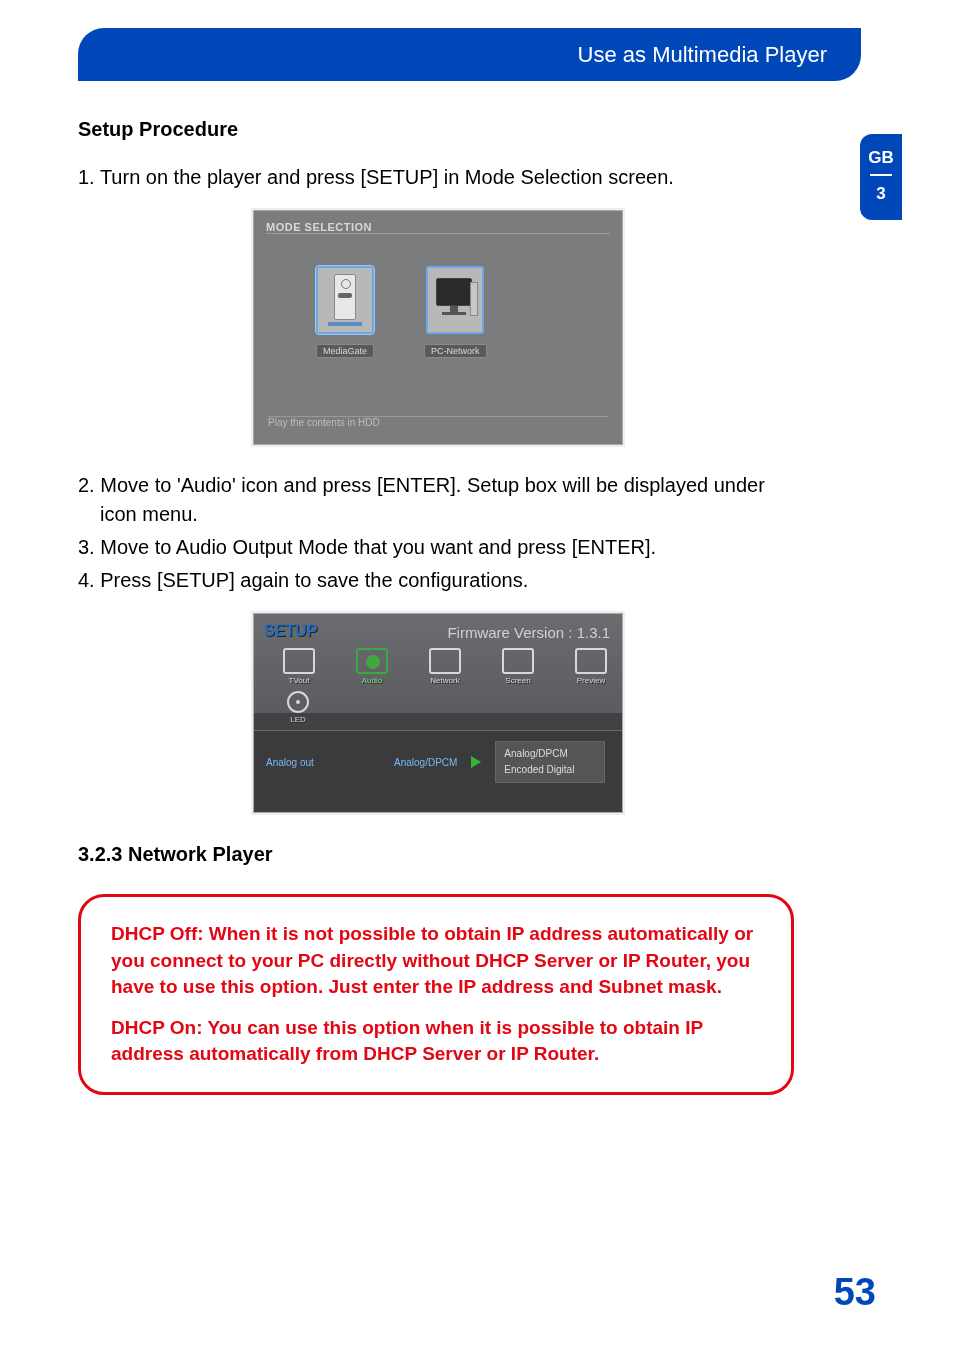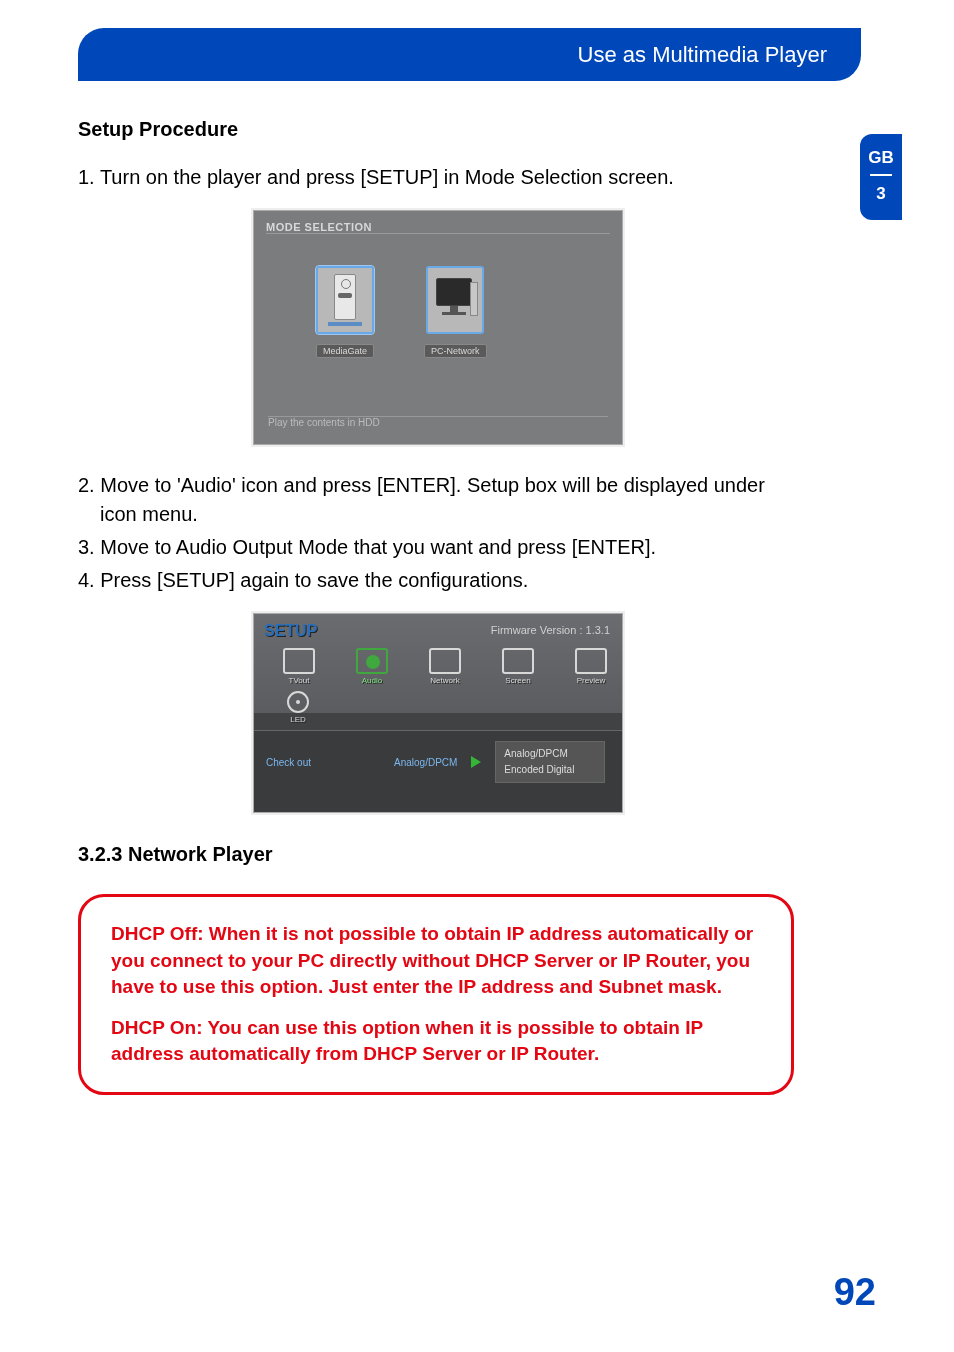--- a/index.html
+++ b/index.html
@@ -160,21 +160,21 @@
     position: relative;
   }
   .ss2-title {
     color: #2a6eb8;
     font-size: 16px;
     font-weight: bold;
     text-shadow: 1px 1px #222;
   }
   .ss2-fw {
     position: absolute; top: 10px; right: 12px;
-    font-size: 11px; color: #d0d0d0;
+    font-size: 15px; color: #d0d0d0;
   }
   .ss2-icons {
     display: flex; gap: 31px; margin-top: 8px; margin-left: 14px;
   }
   .ss2-icon { text-align: center; width: 48px; }
   .ss2-icon .box {
     width: 32px; height: 26px; margin: 0 auto 2px auto;
     border: 2px solid #d8d8d8; border-radius: 3px;
     position: relative;
   }
@@ -328,33 +328,33 @@
       </div>
       <div class="ss2-icons2">
         <div class="ss2-icon-sm">
           <div class="circ"></div>
             <div class="lbl">LED</div>
         </div>
       </div>
     </div>
     <div class="ss2-bottom">
       <div class="ss2-row1">
-        <span class="ss2-audioout">Check out</span>
+        <span class="ss2-audioout">Analog out</span>
         <span class="ss2-adpcm">Analog/DPCM</span>
         <span class="play-tri"></span>
         <div class="ss2-opts">
           <div>Analog/DPCM</div>
           <div>Encoded Digital</div>
         </div>
       </div>
     </div>
   </div>
 
   <div class="section-heading">3.2.3 Network Player</div>
 
   <div class="callout">
     <p>DHCP Off: When it is not possible to obtain IP address automatically or you connect to your PC directly without DHCP Server or IP Router, you have to use this option. Just enter the IP address and Subnet mask.</p>
     <p>DHCP On: You can use this option when it is possible to obtain IP address automatically from DHCP Server or IP Router.</p>
   </div>
 
 </div>
 
-<div class="page-num">92</div>
+<div class="page-num">53</div>
 
 </body></html>

